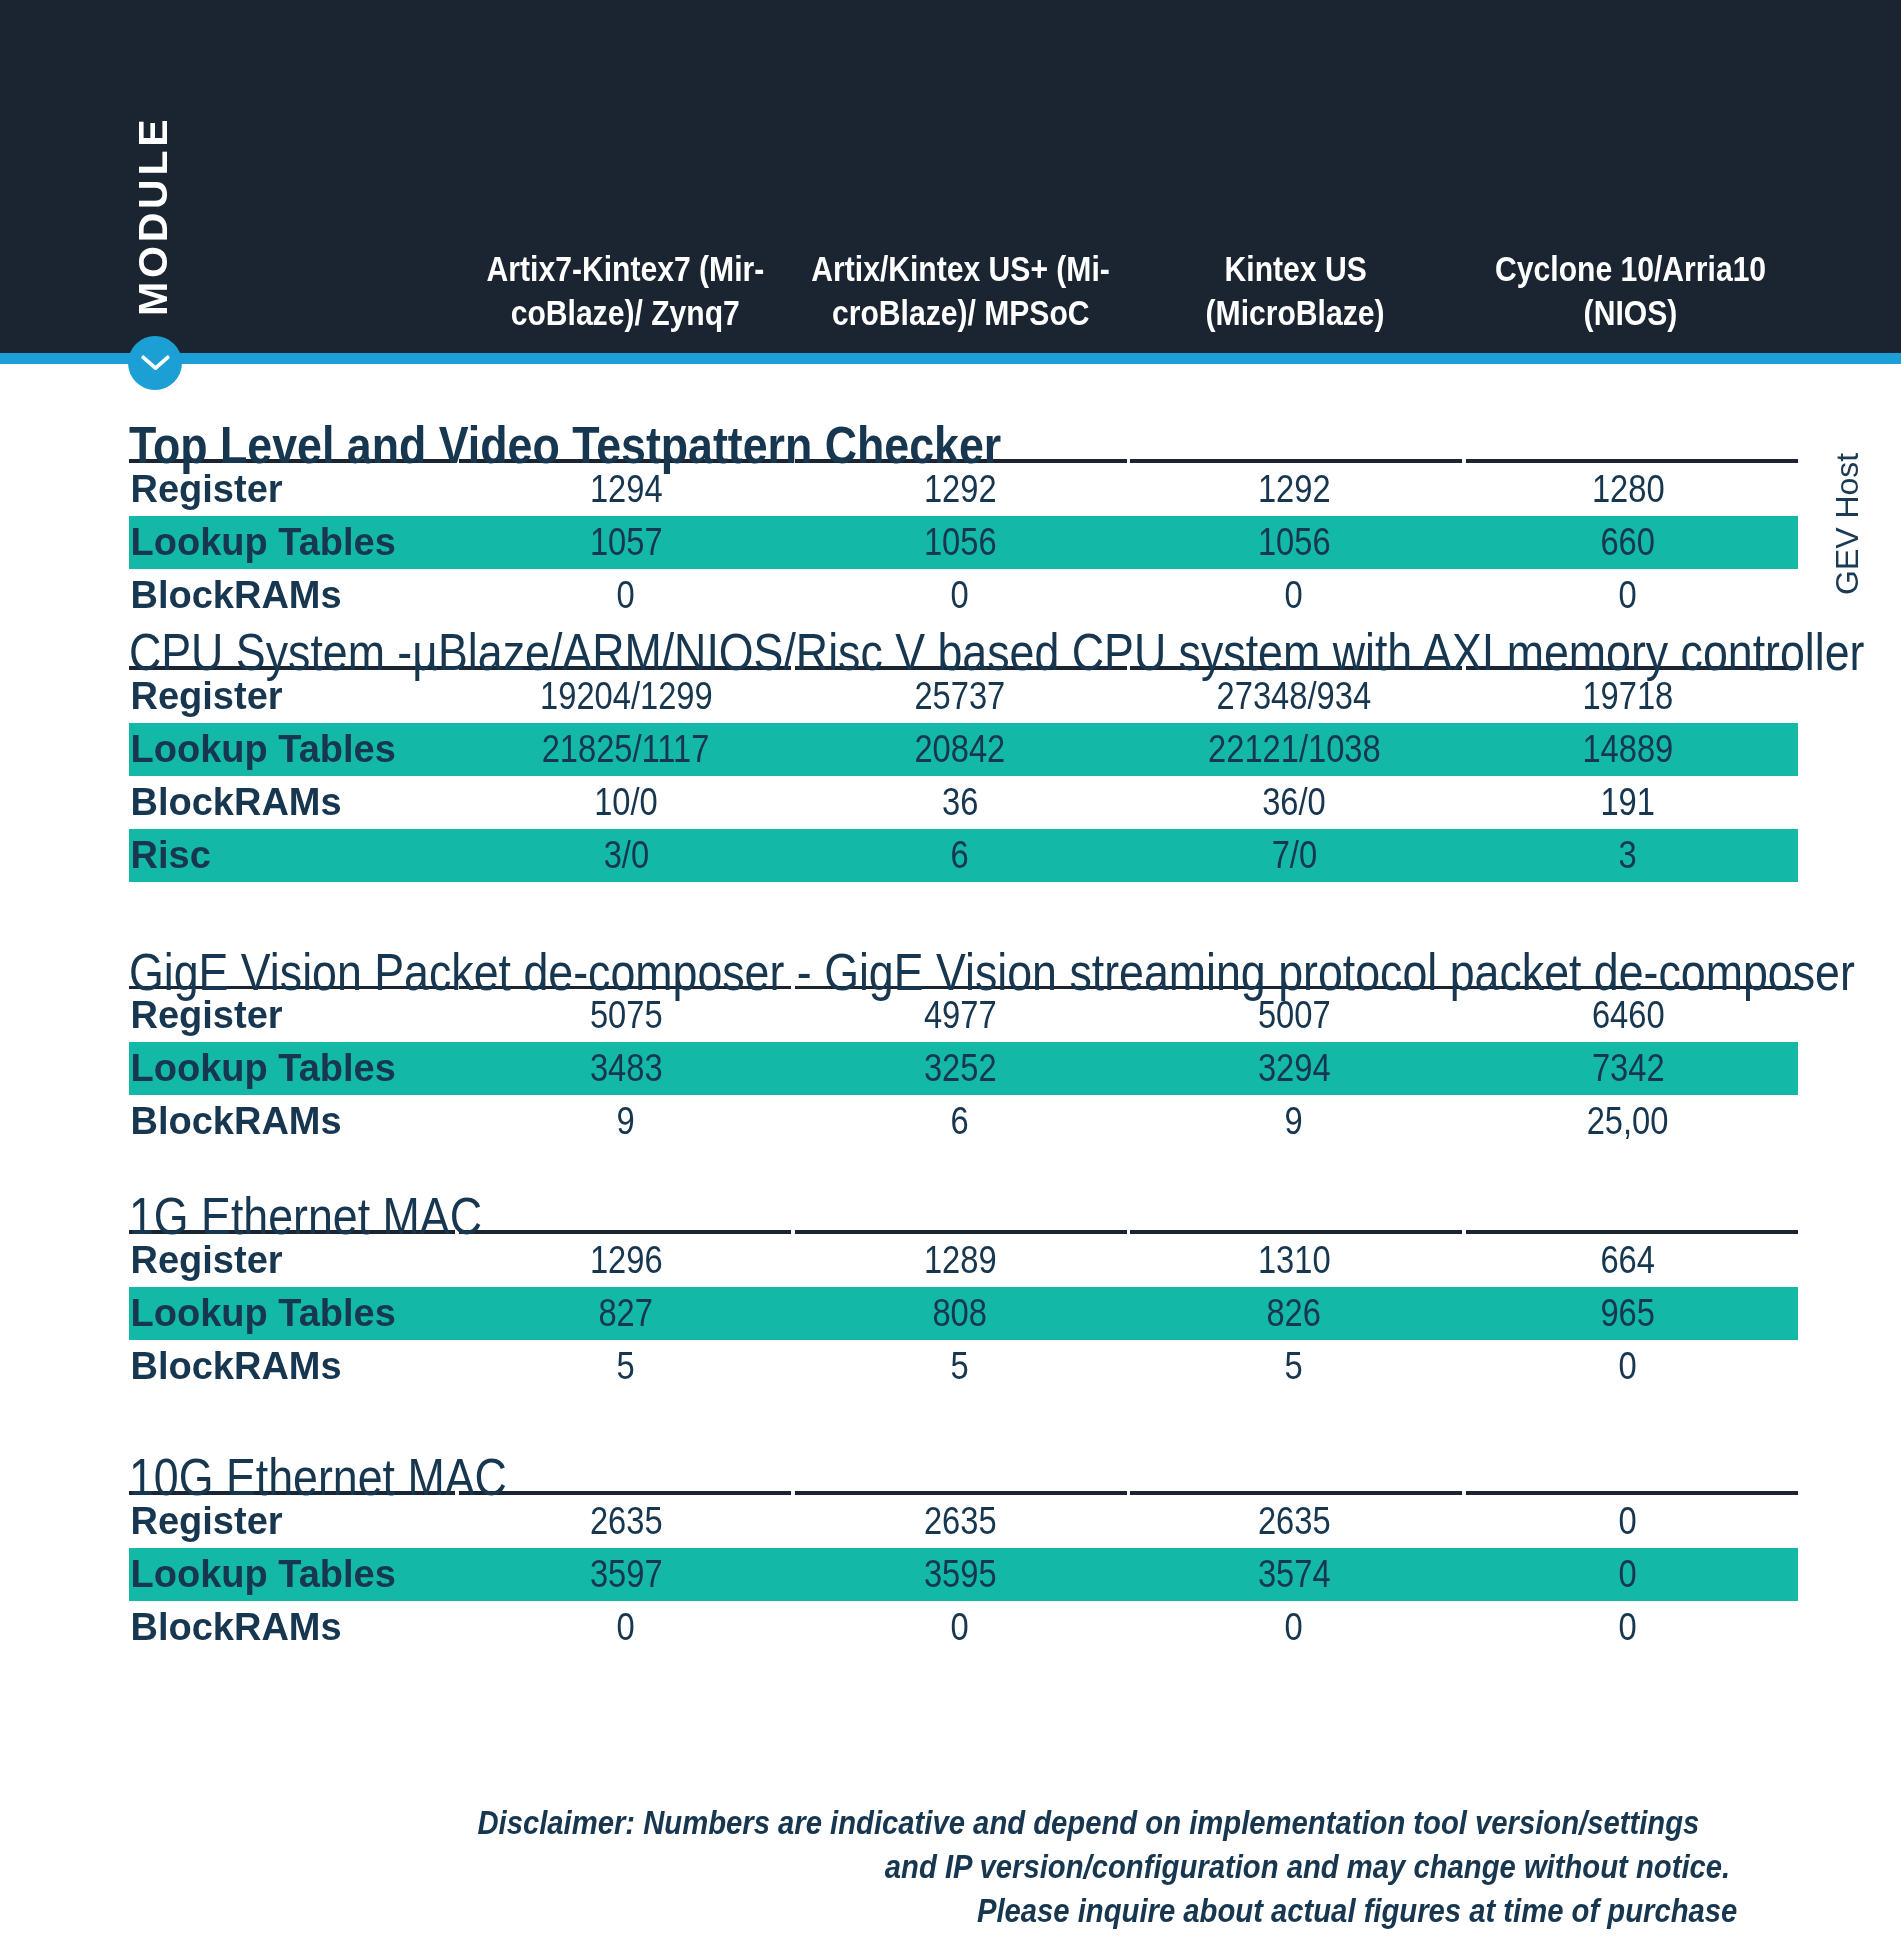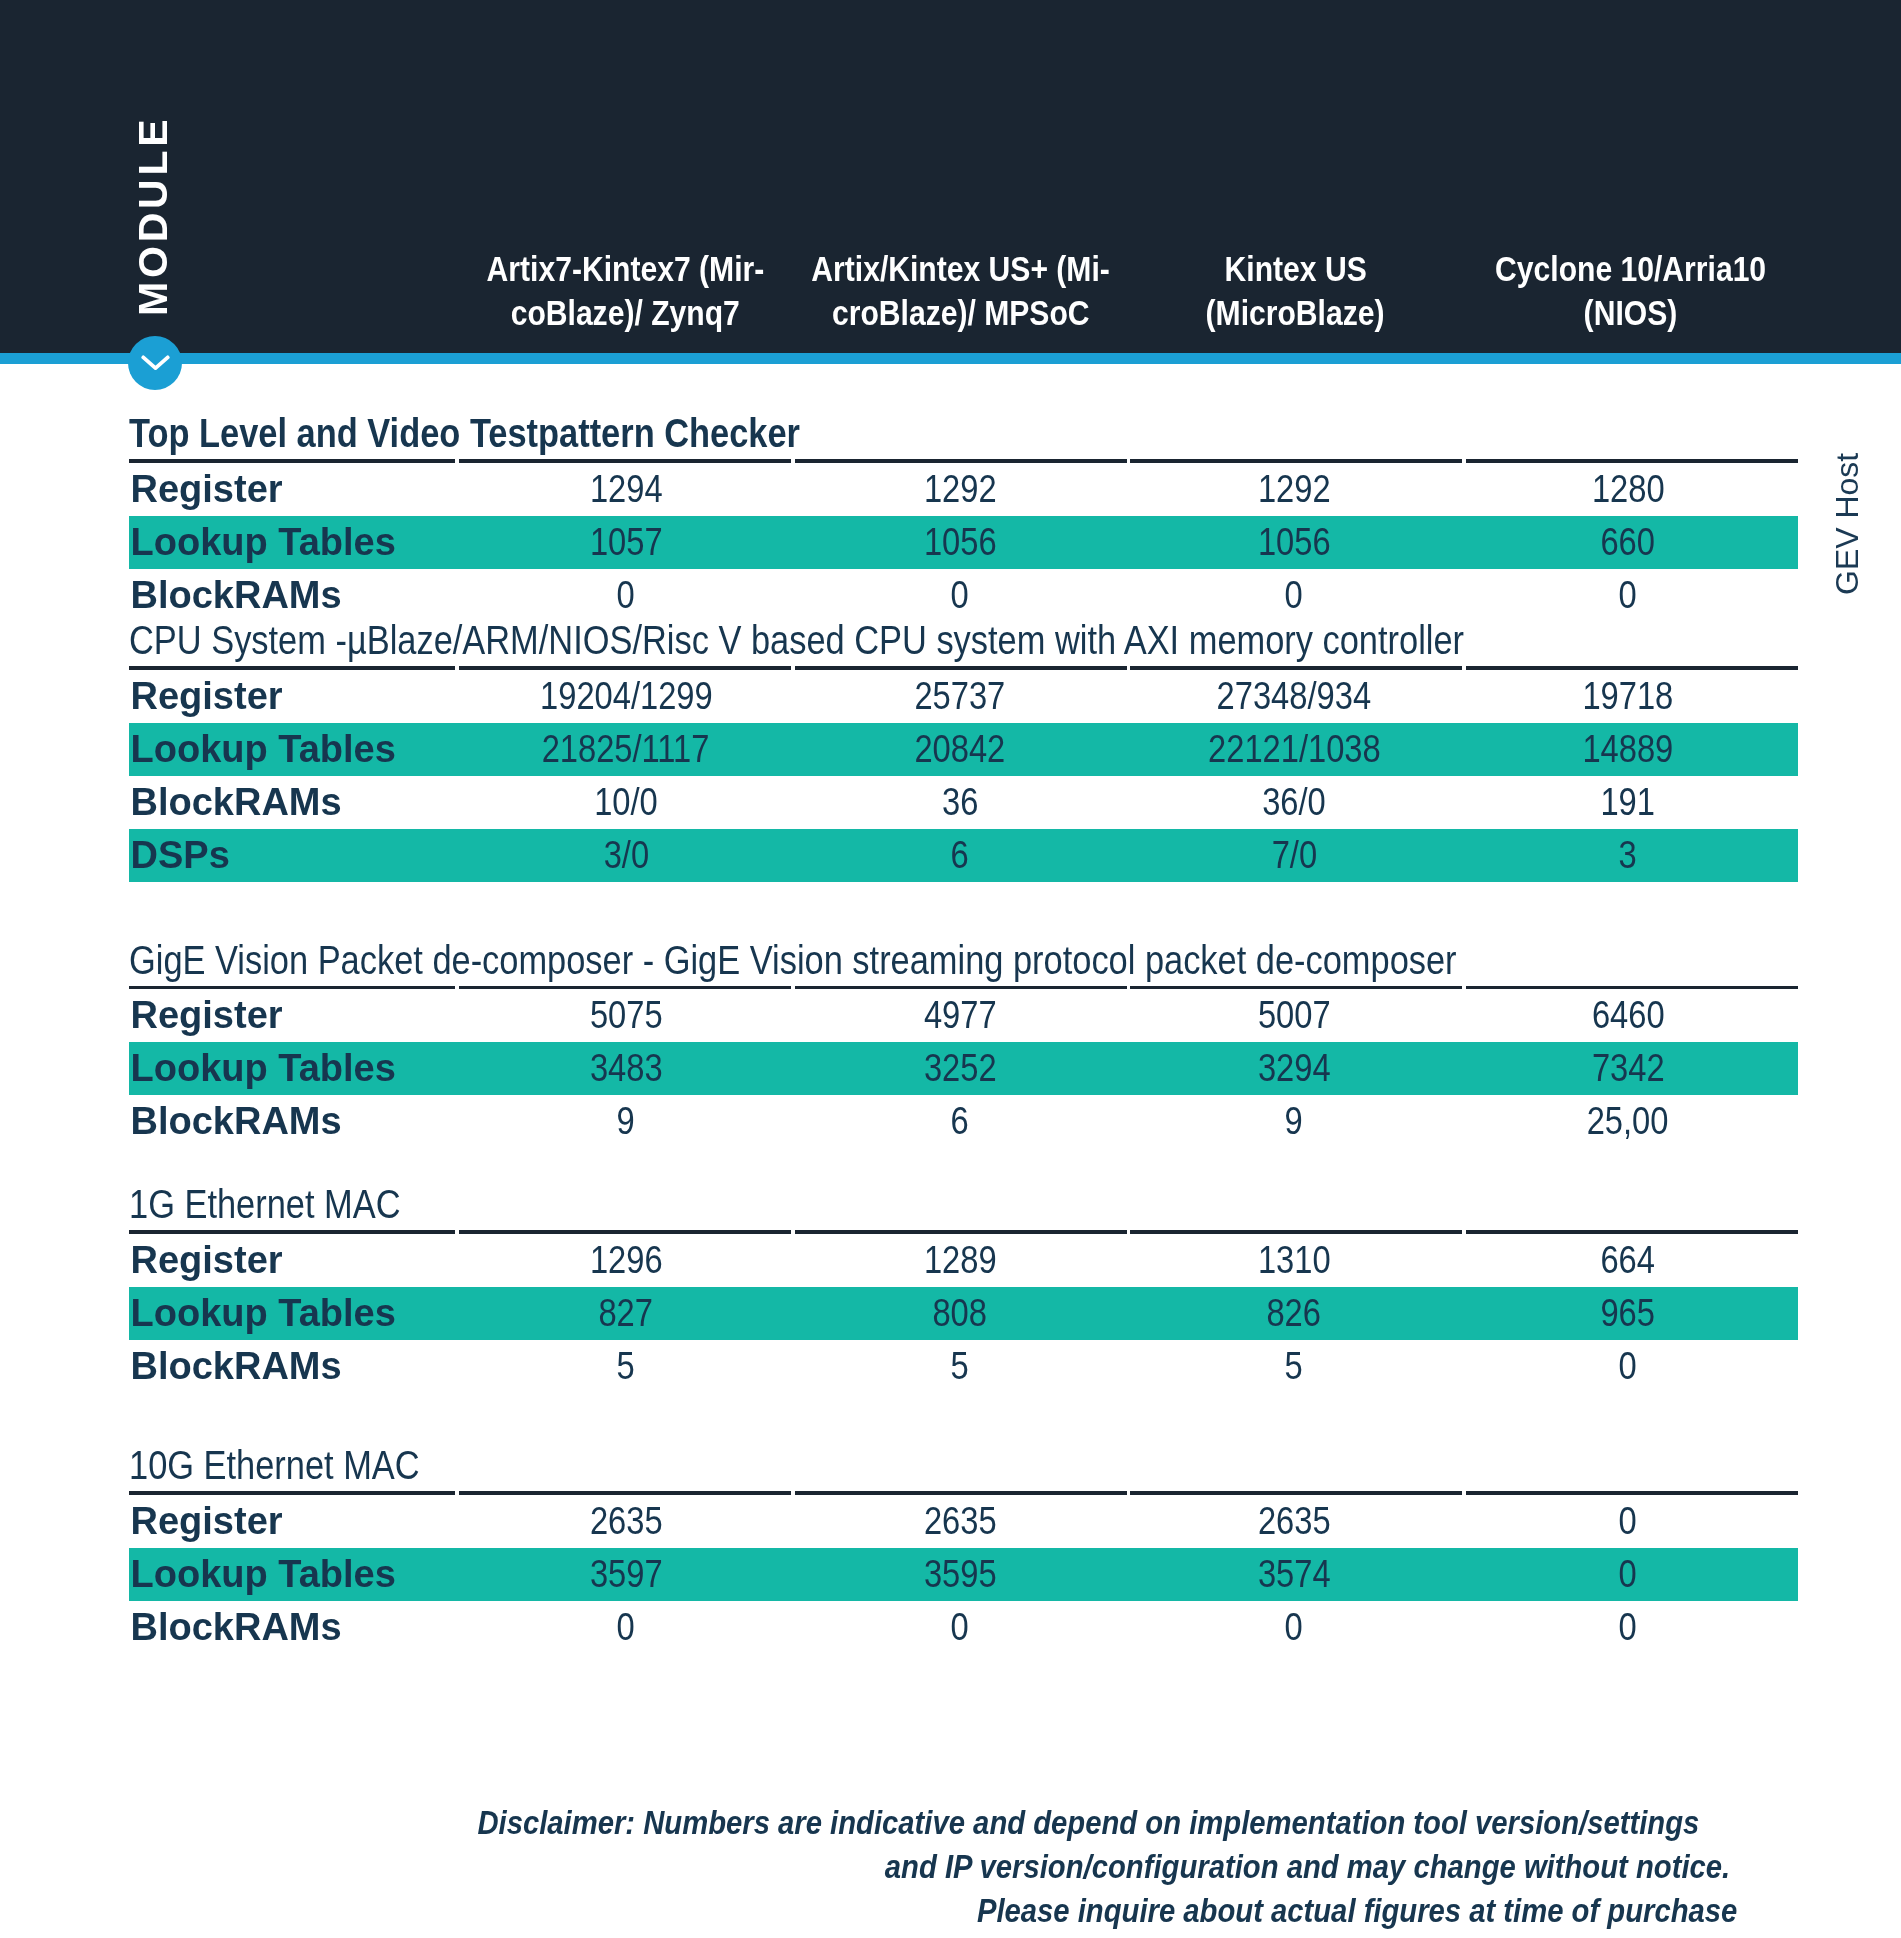--- a/index.html
+++ b/index.html
@@ -47,22 +47,22 @@
     position: absolute; left: 1829px; top: 442px; height: 153px; width: 38px;
     writing-mode: vertical-rl; transform: rotate(180deg);
     font-size: 32px; font-weight: 400; color: #1B3A54; white-space: nowrap;
   }
   
   .content { position: absolute; left: 129px; top: 357px; width: 1670px; }
   .sec { width: 1669px; }
   .m1 { margin-top: 58px; } .m2 { } .m3 { margin-top: 60px; }
   .m4 { margin-top: 38px; } .m5 { margin-top: 54px; }
   .sec-title {
-    height: 44px; display: flex; align-items: flex-end; padding-bottom: 3.1px;
-    box-sizing: border-box; font-size: 40px; color: #17364F;
+    height: 44px; display: flex; padding-bottom: 3.1px;
+    box-sizing: border-box; font-size: 52px; color: #17364F;
   }
   .sec-title .cond { transform-origin: left center; }
   .sec-title.bold { font-weight: 700; }
   .sec-title.reg { font-weight: 400; }
   .sec-underline { height: 3.8px; display: flex; }
   .sec-underline .seg { height: 3.8px; background: #1A2531; width: 332px; margin-left: 3.8px; }
   .sec-underline .seg.lab { width: 326px; margin-left: 0; }
   .row { height: 53px; display: flex; align-items: center; width: 1669px; }
   .row.striped { background: #14b8a6; }
   .cell-label {
@@ -182,21 +182,21 @@
         <div class="cell-val"><span class="cond">14889</span></div>
       </div>
       <div class="row">
         <div class="cell-label">BlockRAMs</div>
         <div class="cell-val"><span class="cond">10/0</span></div>
         <div class="cell-val"><span class="cond">36</span></div>
         <div class="cell-val"><span class="cond">36/0</span></div>
         <div class="cell-val"><span class="cond">191</span></div>
       </div>
       <div class="row striped">
-        <div class="cell-label">DSPs</div>
+        <div class="cell-label">Risc</div>
         <div class="cell-val"><span class="cond">3/0</span></div>
         <div class="cell-val"><span class="cond">6</span></div>
         <div class="cell-val"><span class="cond">7/0</span></div>
         <div class="cell-val"><span class="cond">3</span></div>
       </div>
     </section>
 
     <section class="sec m3">
       <div class="sec-title reg">
           <span class="cond">GigE Vision Packet de-composer - GigE Vision streaming protocol packet de-composer</span>

